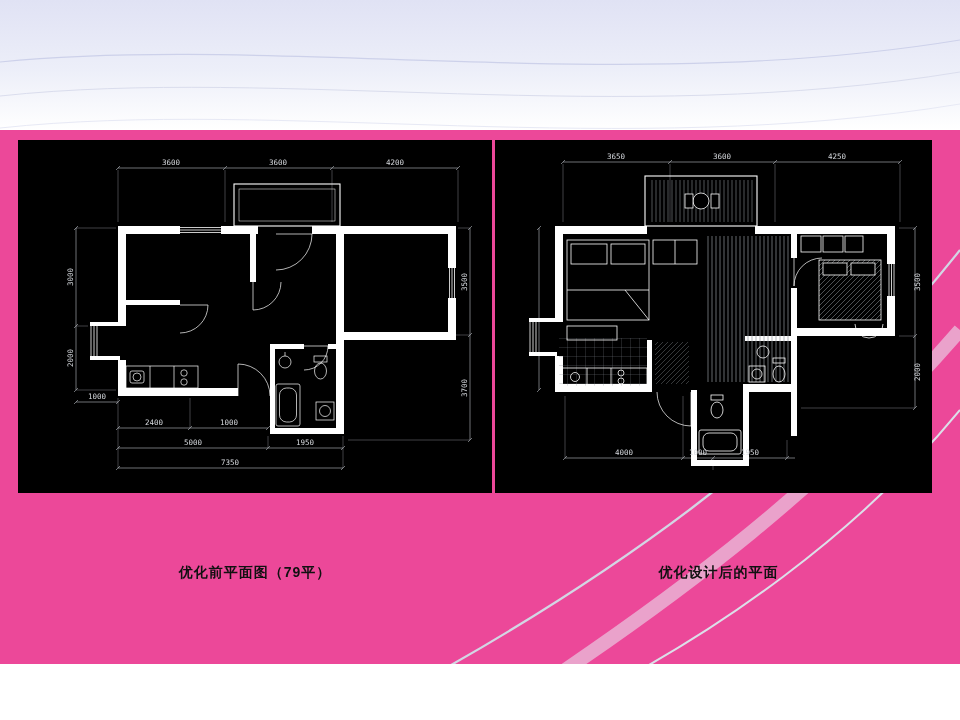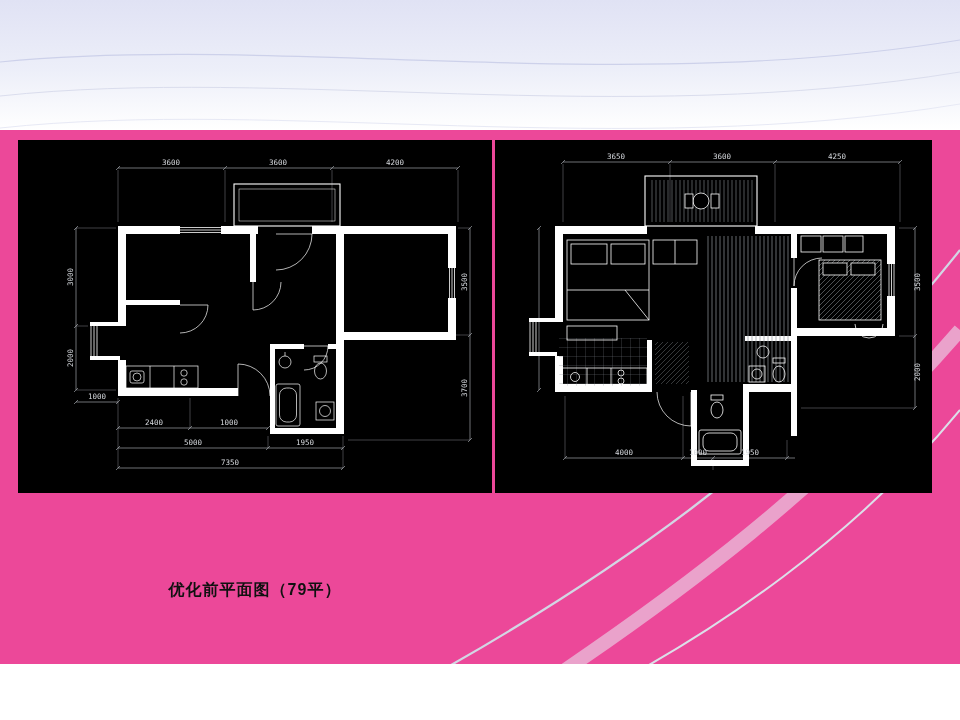--- a/index.html
+++ b/index.html
@@ -4,22 +4,22 @@
 <style>
   html,body{margin:0;padding:0;}
   body{width:960px;height:720px;background:#fff;font-family:"Liberation Sans",sans-serif;}
   .slide{position:relative;width:960px;height:664px;background:#ec4899;overflow:hidden;}
   .top-band{position:absolute;top:0;left:0;width:960px;height:130px;
     background:linear-gradient(180deg,#e0e2f4 0%,#edeff9 55%,#ffffff 100%);}
   .bg-svg{position:absolute;top:0;left:0;}
   .panel{position:absolute;background:#000;}
   .panel-before{left:18px;top:140px;width:474px;height:353px;}
   .panel-after{left:495px;top:140px;width:437px;height:353px;}
-  .caption{position:absolute;top:574px;height:32px;line-height:32px;text-align:center;
-    font-size:16px;font-weight:700;color:#111;letter-spacing:1px;}
+  .caption{position:absolute;top:556px;height:32px;line-height:32px;text-align:center;
+    font-size:14px;font-weight:700;color:#111;letter-spacing:1px;}
   .caption-before{left:18px;width:474px;}
   .caption-after{left:500px;width:437px;}
   svg text{font-family:"DejaVu Sans Mono",monospace;}
 </style>
 </head>
 <body>
 
 <div class="slide">
 
   <div class="top-band"></div>
@@ -294,14 +294,15 @@
         <text x="425" y="142" transform="rotate(-90 425 142)">3500</text>
         <text x="425" y="232" transform="rotate(-90 425 232)">2000</text>
         <text x="129" y="315">4000</text>
         <text x="203" y="315">1000</text>
         <text x="255" y="315">1950</text>
       </g>
     </svg>
   </div>
 
   <div class="caption caption-before">优化前平面图（79平）</div>
+  <div class="caption caption-after">优化设计后的平面</div>
 
 </div>
 
 </body></html>

